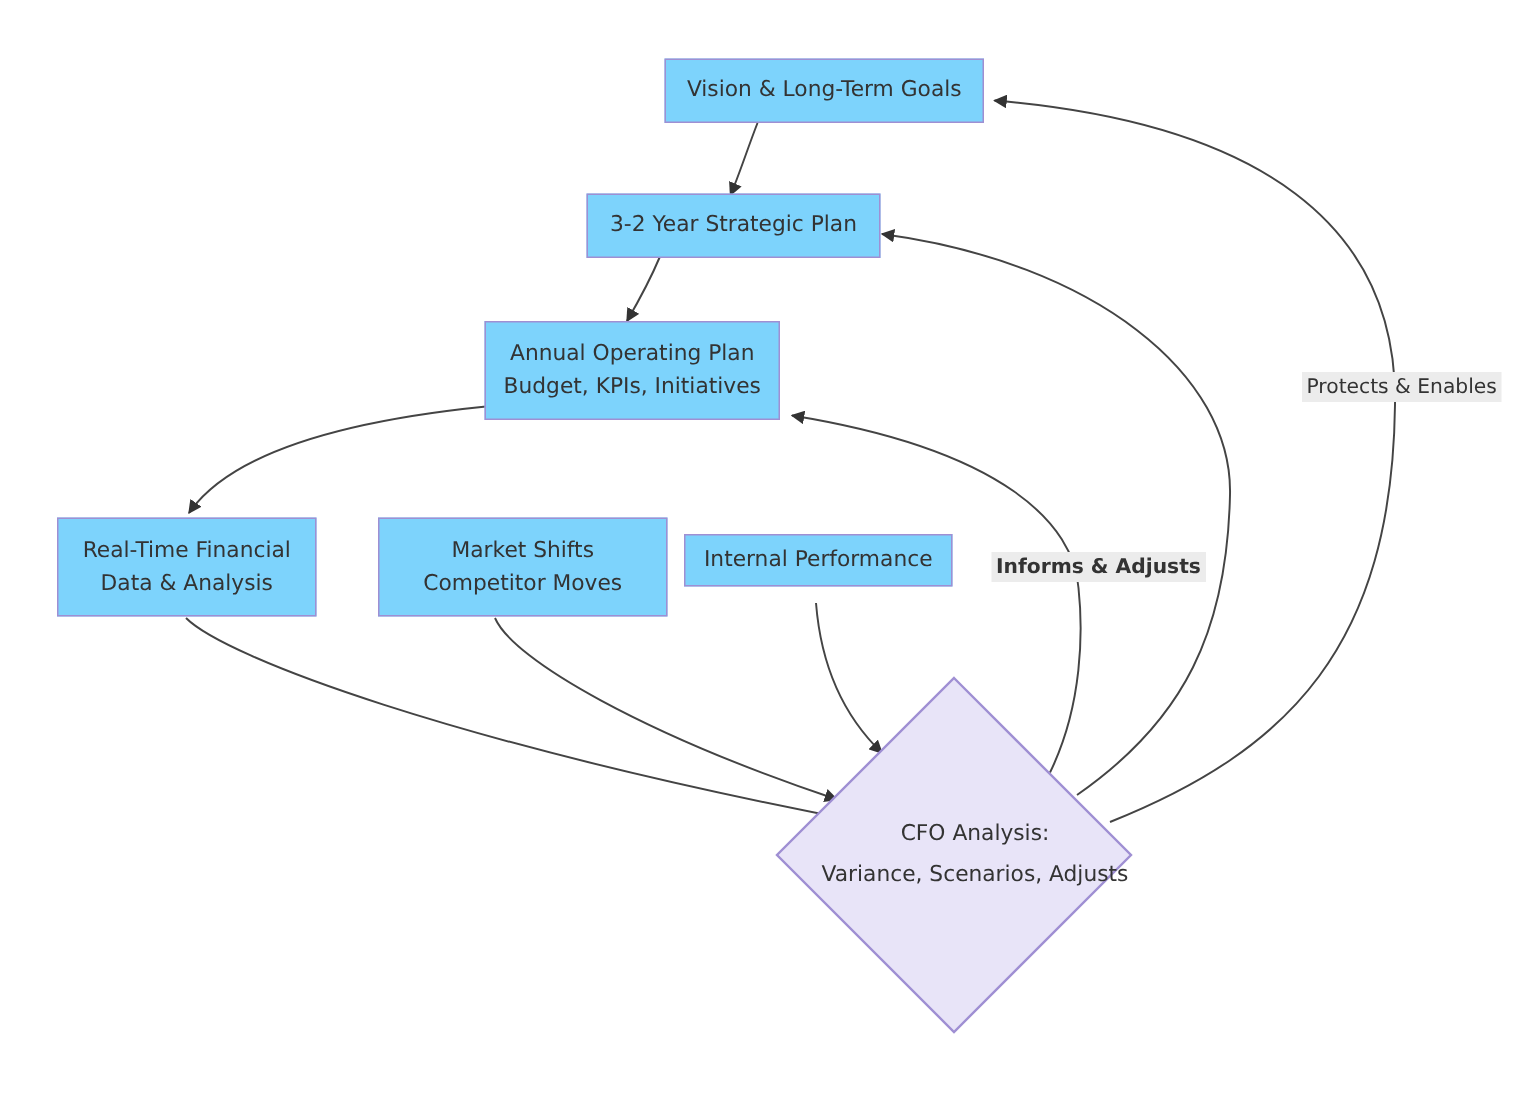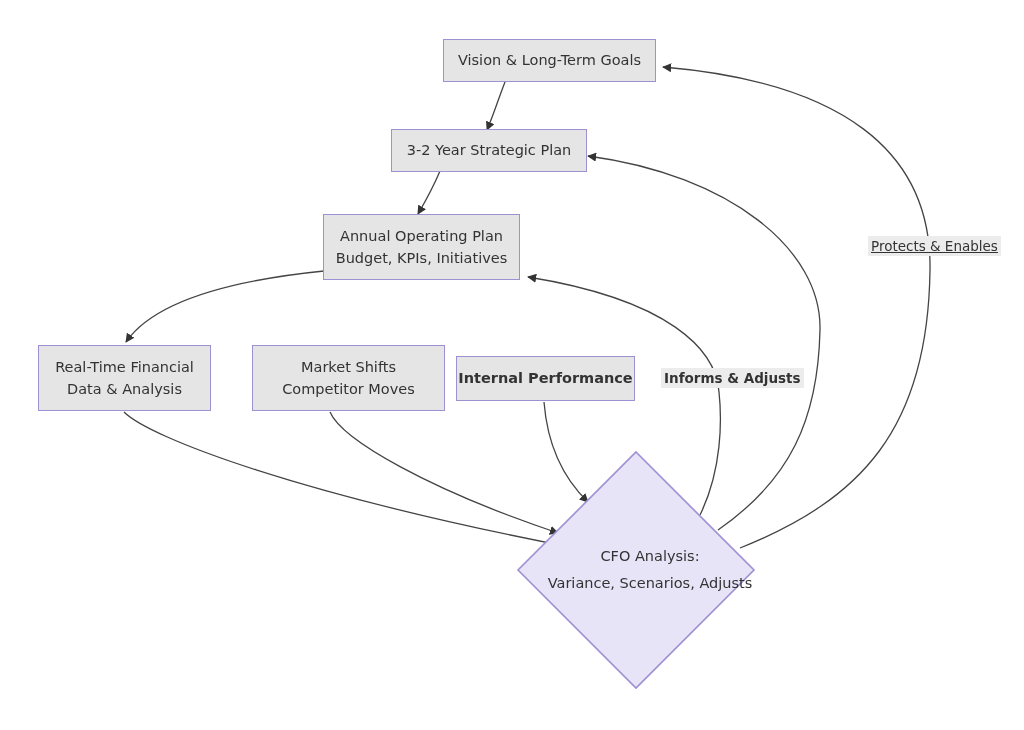--- a/index.html
+++ b/index.html
@@ -25,21 +25,21 @@
     height: 730px;
     pointer-events: none;
   }
   .node {
     position: absolute;
     box-sizing: border-box;
     display: flex;
     flex-direction: column;
     align-items: center;
     justify-content: center;
-    background: #e5e5e5;
+    background: #7dd3fc;
     border: 1.3px solid #9f8fd3;
     color: #333333;
     font-size: 14.5px;
     line-height: 1.55;
     text-align: right;
     z-index: 3;
   }
   .node .ln { display: block; white-space: nowrap; }
   .diamond-wrap {
     position: absolute;
@@ -125,32 +125,32 @@
   <div class="node" style="left:38px; top:345px; width:173px; height:66px;">
     <span class="ln">Real-Time Financial</span>
     <span class="ln">Data &amp; Analysis</span>
   </div>
 
   <div class="node" style="left:252px; top:345px; width:193px; height:66px;">
     <span class="ln">Market Shifts</span>
     <span class="ln">Competitor Moves</span>
   </div>
 
-  <div class="node" style="left:456px; top:356px; width:179px; height:45px;font-weight:bold;">
+  <div class="node" style="left:456px; top:356px; width:179px; height:35px;">
     <span class="ln">Internal Performance</span>
   </div>
 
   <div class="diamond-wrap" style="left:516px; top:450px; width:240px; height:240px;">
     <svg class="diamond-shape" viewBox="0 0 240 240" xmlns="http://www.w3.org/2000/svg">
       <polygon points="120,2 238,120 120,238 2,120" fill="#e8e4f8" stroke="#9f8fd3" stroke-width="1.6"></polygon>
     </svg>
     <div class="diamond-label">
       <span class="ln">CFO Analysis:</span>
       <span class="ln">Variance, Scenarios, Adjusts</span>
     </div>
   </div>
 
   <div class="edge-label" style="left:661px; top:368px;font-weight:bold;">Informs &amp; Adjusts</div>
 
 
-  <div class="edge-label" style="left:868px; top:236px;text-decoration:underline;">Protects &amp; Enables</div>
+  <div class="edge-label" style="left:868px; top:248px;">Protects &amp; Enables</div>
 
 </div>
 
 </body></html>

